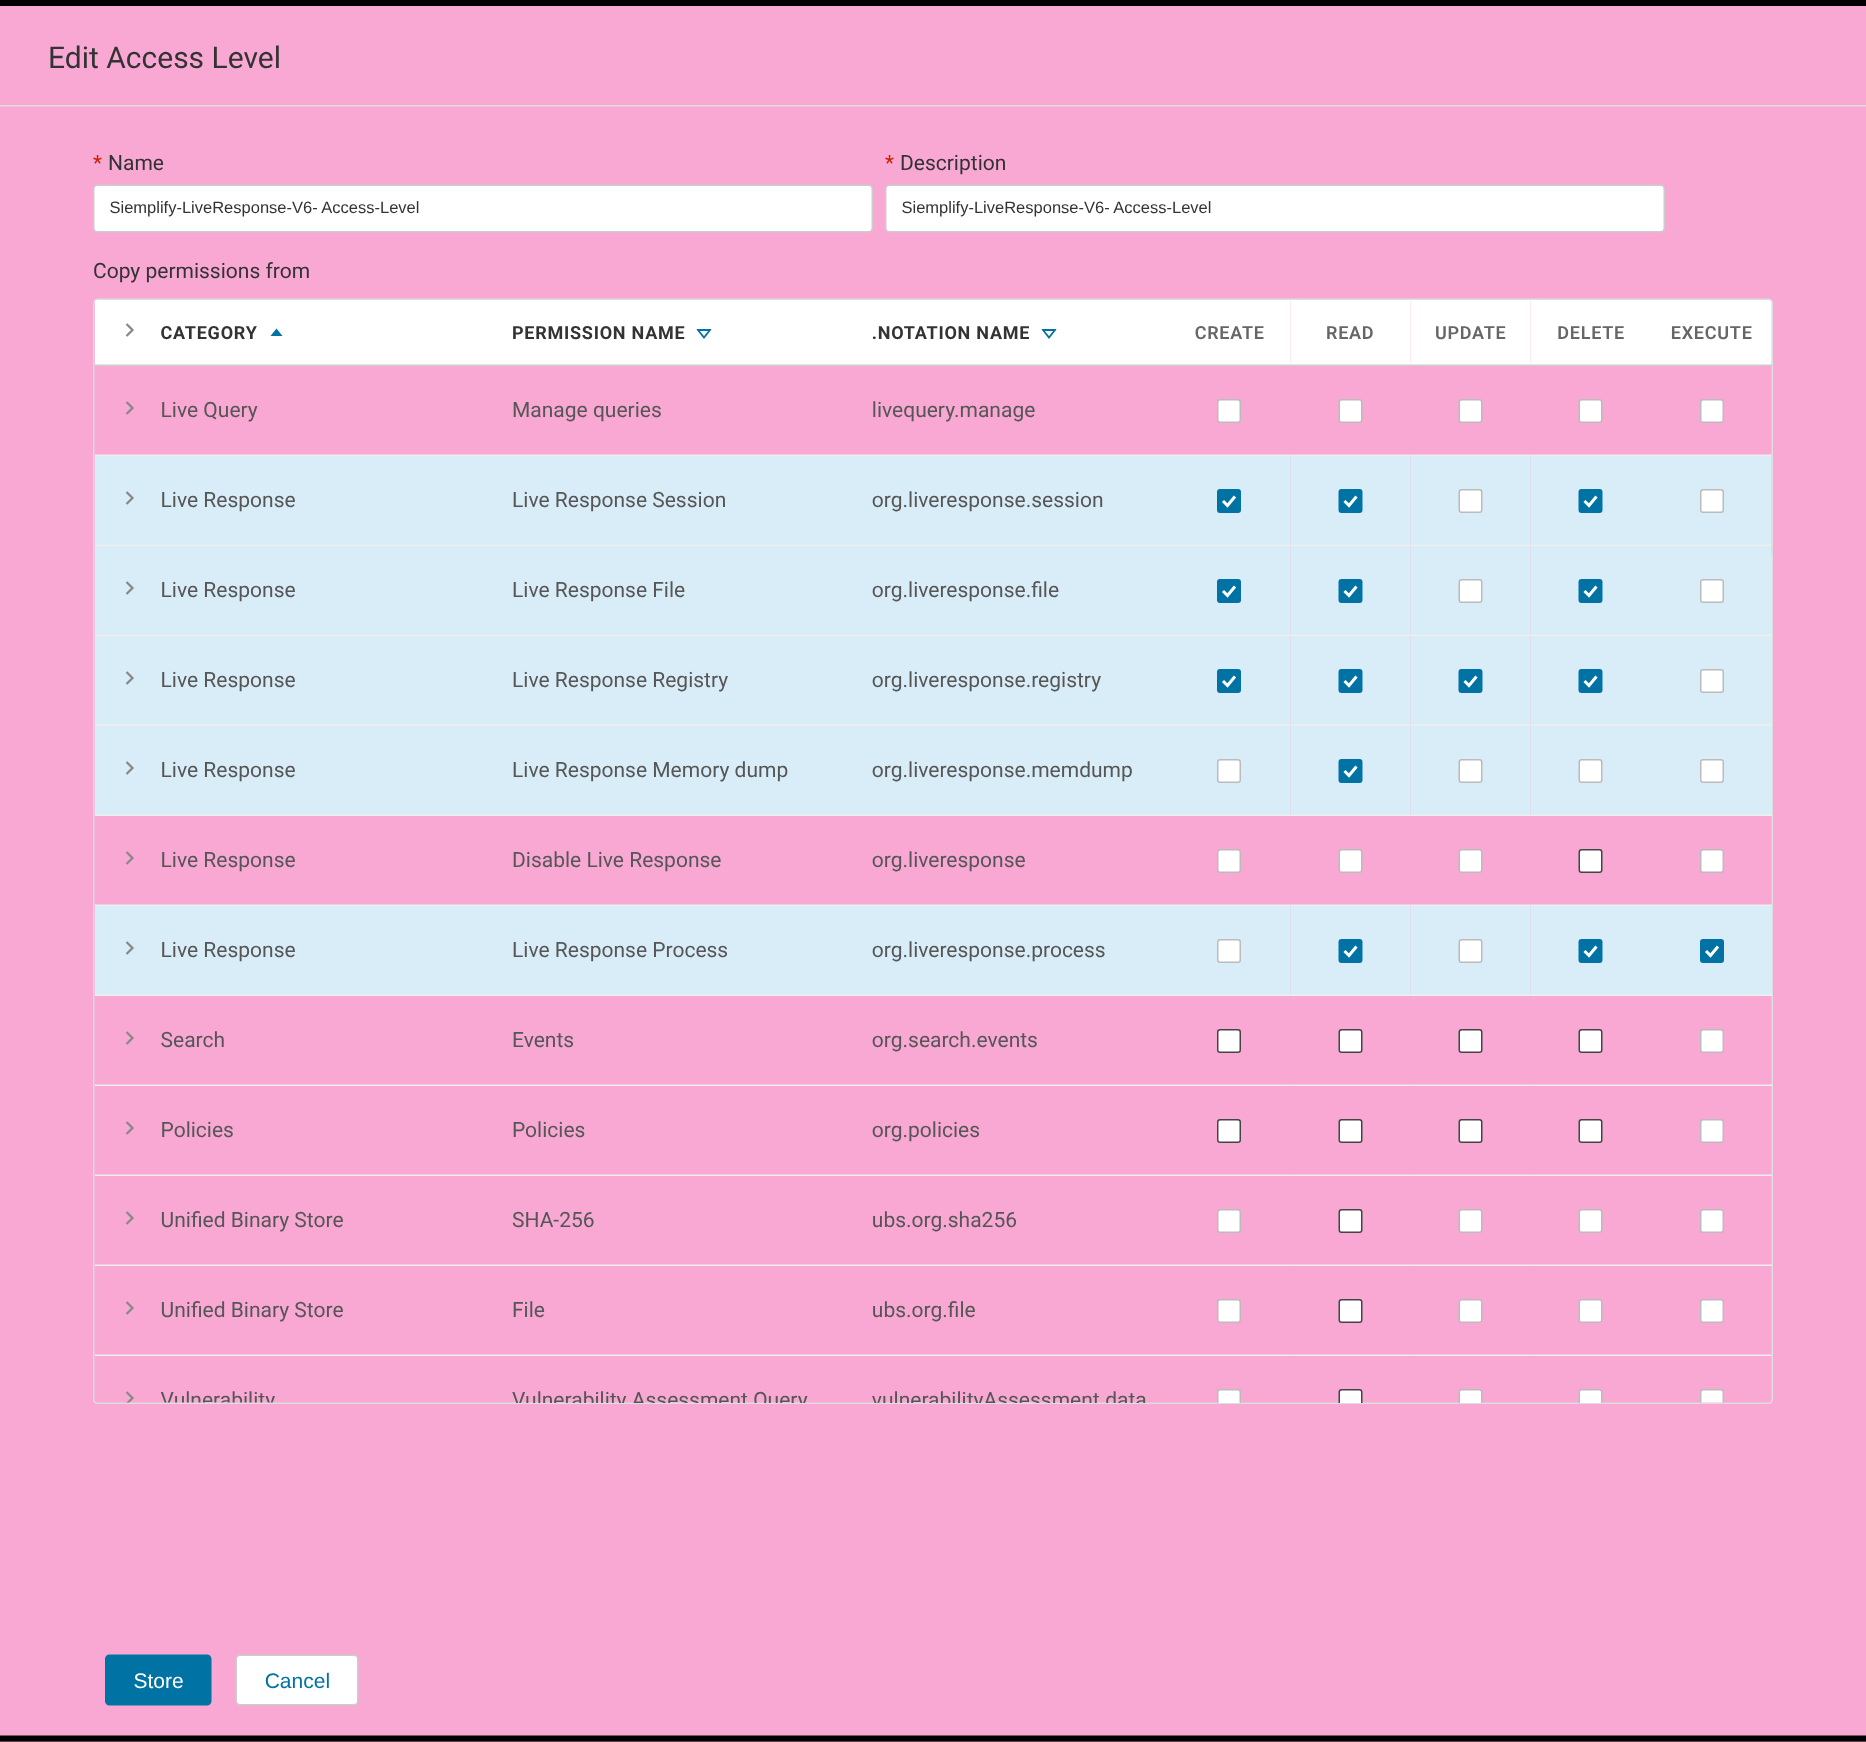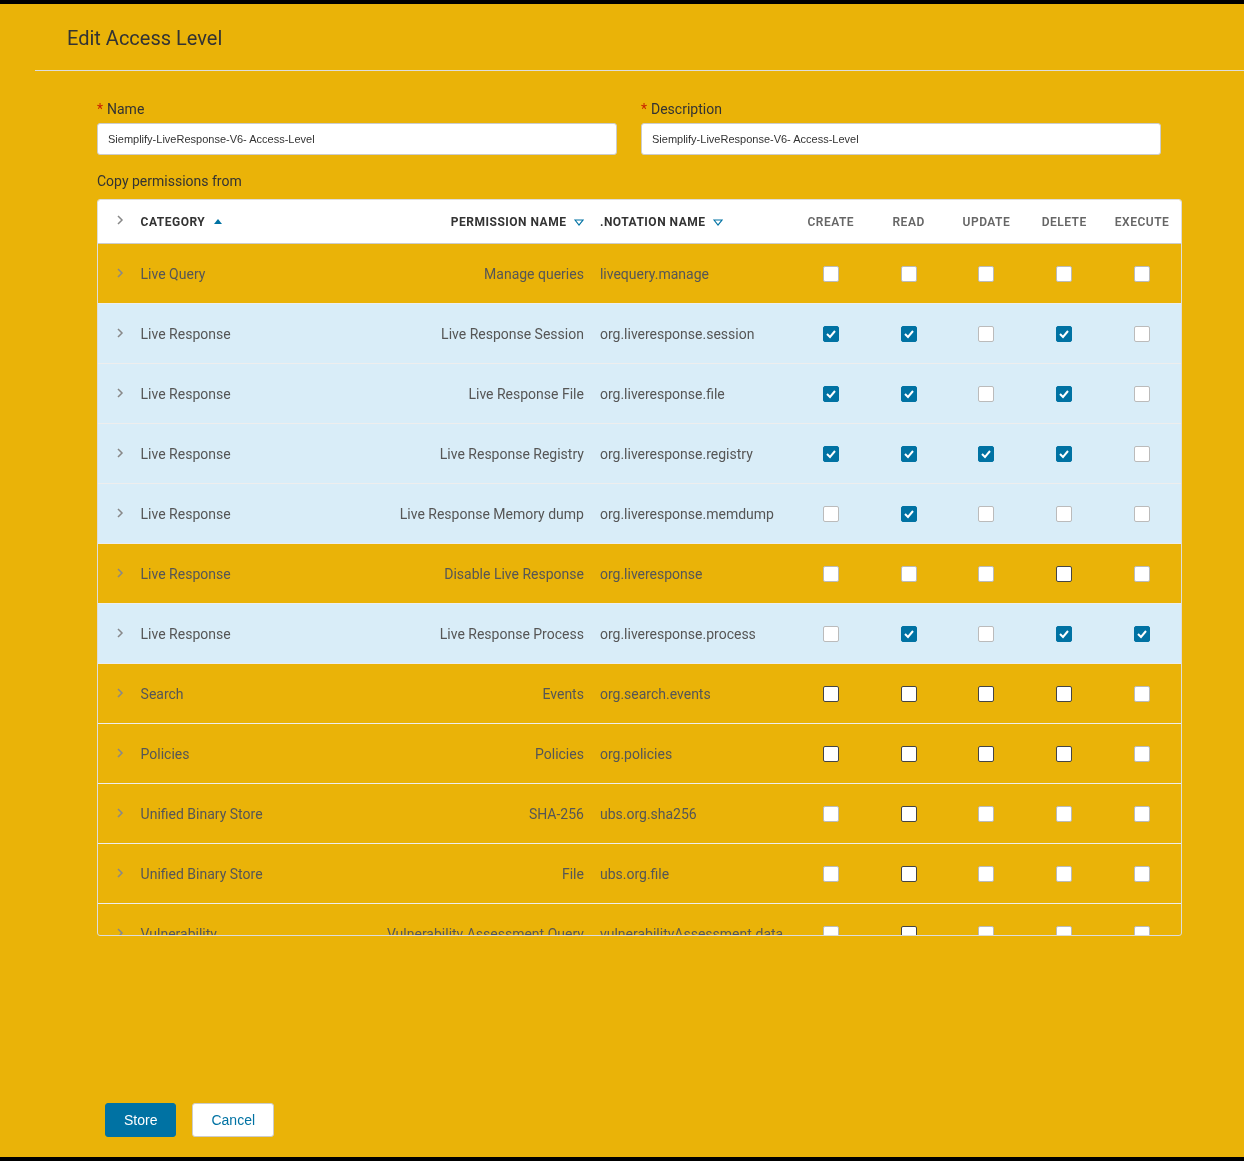--- a/index.html
+++ b/index.html
@@ -11,44 +11,43 @@
     font-size: 14px;
   }
   .window {
     background: #000;
     width: 1244px;
     height: 1161px;
     padding-top: 4px;
     position: relative;
   }
   .dialog {
-    background: #eab308;
+    background: #f9a8d4;
     width: 100%;
     height: calc(100% - 4px);
     position: relative;
-    padding-left: 35px;
   }
   .dialog-header {
     padding: 22px 32px 20px 32px;
     border-bottom: 1px solid #ddd;
     display: flex;
     justify-content: space-between;
     align-items: center;
   }
   .dialog-title {
     font-size: 20px;
     font-weight: 400;
     color: #333;
   }
   .dialog-body {
     padding: 30px 62px 10px 62px;
   }
   .form-row {
     display: flex;
-    gap: 24px;
+    gap: 8px;
     margin-bottom: 18px;
   }
   .form-col { width: 520px; }
   .form-label {
     display: block;
     font-size: 14px;
     color: #333;
     margin-bottom: 6px;
     position: relative;
     padding-left: 10px;
@@ -126,21 +125,21 @@
     border-top: 1px solid #eee;
     padding: 18px 8px;
     font-size: 14px;
     color: #565656;
     vertical-align: middle;
     height: 60px;
   }
   tbody tr.highlight { background: #d9edf8; }
   .col-expand { width: 32px; text-align: center; padding-left: 10px; padding-right: 0; }
   .col-cat { width: 210px; }
-  .col-perm { width: 215px; text-align: right; }
+  .col-perm { width: 215px; }
   .col-notation { width: 185px; }
   .col-chk { width: 72px; text-align: center; }
   thead th.col-chk { text-align: center; }
   thead th.col-expand { text-align: center; }
   .chevron {
     display: inline-flex;
     color: #888;
   }
   .checkbox {
     width: 16px;

